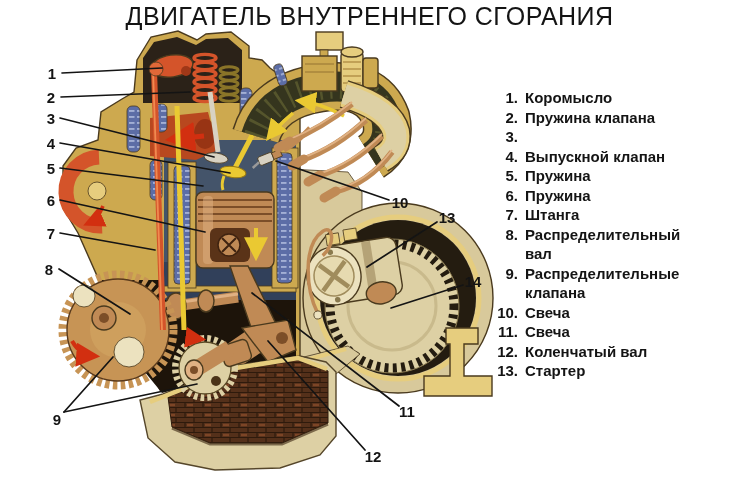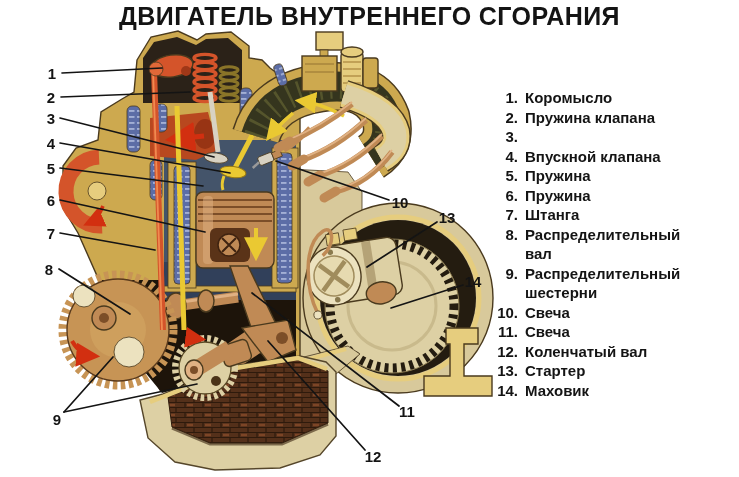--- a/index.html
+++ b/index.html
@@ -8,21 +8,21 @@
     --panel:#d8c99b; --copper:#c08a55; --copper-light:#e0b183; --copper-dark:#7c4e28;
     --bronze:#c79455; --orange:#d4542a; --red:#d22f10; --yellow:#eac932;
     --jacket:#5c6da6; --jacket-light:#aab6d9; --dark:#2b2218; --slate:#44546a;
     --navy:#31405a; --pan-brown:#54301a; --pan-brick:#7c4526; --housing-dark:#241c10;
     --silver:#d8d2c2;
   }
   html,body{margin:0;padding:0;}
   body{background:#e9e9e9;font-family:"Liberation Sans","DejaVu Sans",sans-serif;}
   #page{position:relative;width:739px;height:477px;background:var(--background);overflow:hidden;}
   #title{position:absolute;top:2px;left:0;right:0;text-align:center;
-         font-size:25px;font-weight:bold;color:var(--text);letter-spacing:.4px;white-space:nowrap;}
+         font-size:25px;font-weight:normal;color:var(--text);letter-spacing:.4px;white-space:nowrap;}
   #diagram{position:absolute;left:0;top:0;width:739px;height:477px;}
   #legend{position:absolute;left:482px;top:88px;width:230px;color:var(--text);
           font-size:15px;font-weight:bold;line-height:19.5px;}
   .leg-row{display:flex;}
   .leg-num{width:36px;text-align:right;flex:0 0 36px;}
   .leg-label{margin-left:7px;max-width:166px;}
   
   .f-gold{fill:var(--gold)} .f-goldl{fill:var(--gold-light)} .f-cream{fill:var(--cream)}
   .f-creaml{fill:var(--cream-light)} .f-panel{fill:var(--panel)} .f-copper{fill:var(--copper)}
   .f-copperl{fill:var(--copper-light)} .f-copperd{fill:var(--copper-dark)} .f-bronze{fill:var(--bronze)}
@@ -324,56 +324,52 @@
       </div>
       <div class="leg-row">
         <span class="leg-num">2.</span>
         <span class="leg-label">Пружина клапана</span>
       </div>
       <div class="leg-row">
         <span class="leg-num">3.</span>
       </div>
       <div class="leg-row">
         <span class="leg-num">4.</span>
-        <span class="leg-label">Впускной клапана</span>
+        <span class="leg-label">Выпускной клапан</span>
       </div>
       <div class="leg-row">
         <span class="leg-num">5.</span>
         <span class="leg-label">Пружина</span>
       </div>
       <div class="leg-row">
         <span class="leg-num">6.</span>
         <span class="leg-label">Пружина</span>
       </div>
       <div class="leg-row">
         <span class="leg-num">7.</span>
         <span class="leg-label">Штанга</span>
       </div>
       <div class="leg-row">
         <span class="leg-num">8.</span>
         <span class="leg-label">Распределительный вал</span>
       </div>
       <div class="leg-row">
         <span class="leg-num">9.</span>
-        <span class="leg-label">Распределительный шестерни</span>
+        <span class="leg-label">Распределительные клапана</span>
       </div>
       <div class="leg-row">
         <span class="leg-num">10.</span>
         <span class="leg-label">Свеча</span>
       </div>
       <div class="leg-row">
         <span class="leg-num">11.</span>
         <span class="leg-label">Свеча</span>
       </div>
       <div class="leg-row">
         <span class="leg-num">12.</span>
         <span class="leg-label">Коленчатый вал</span>
       </div>
       <div class="leg-row">
         <span class="leg-num">13.</span>
         <span class="leg-label">Стартер</span>
       </div>
-      <div class="leg-row">
-        <span class="leg-num">14.</span>
-        <span class="leg-label">Маховик</span>
-      </div>
     </div>
 </div>
 
 </body></html>

